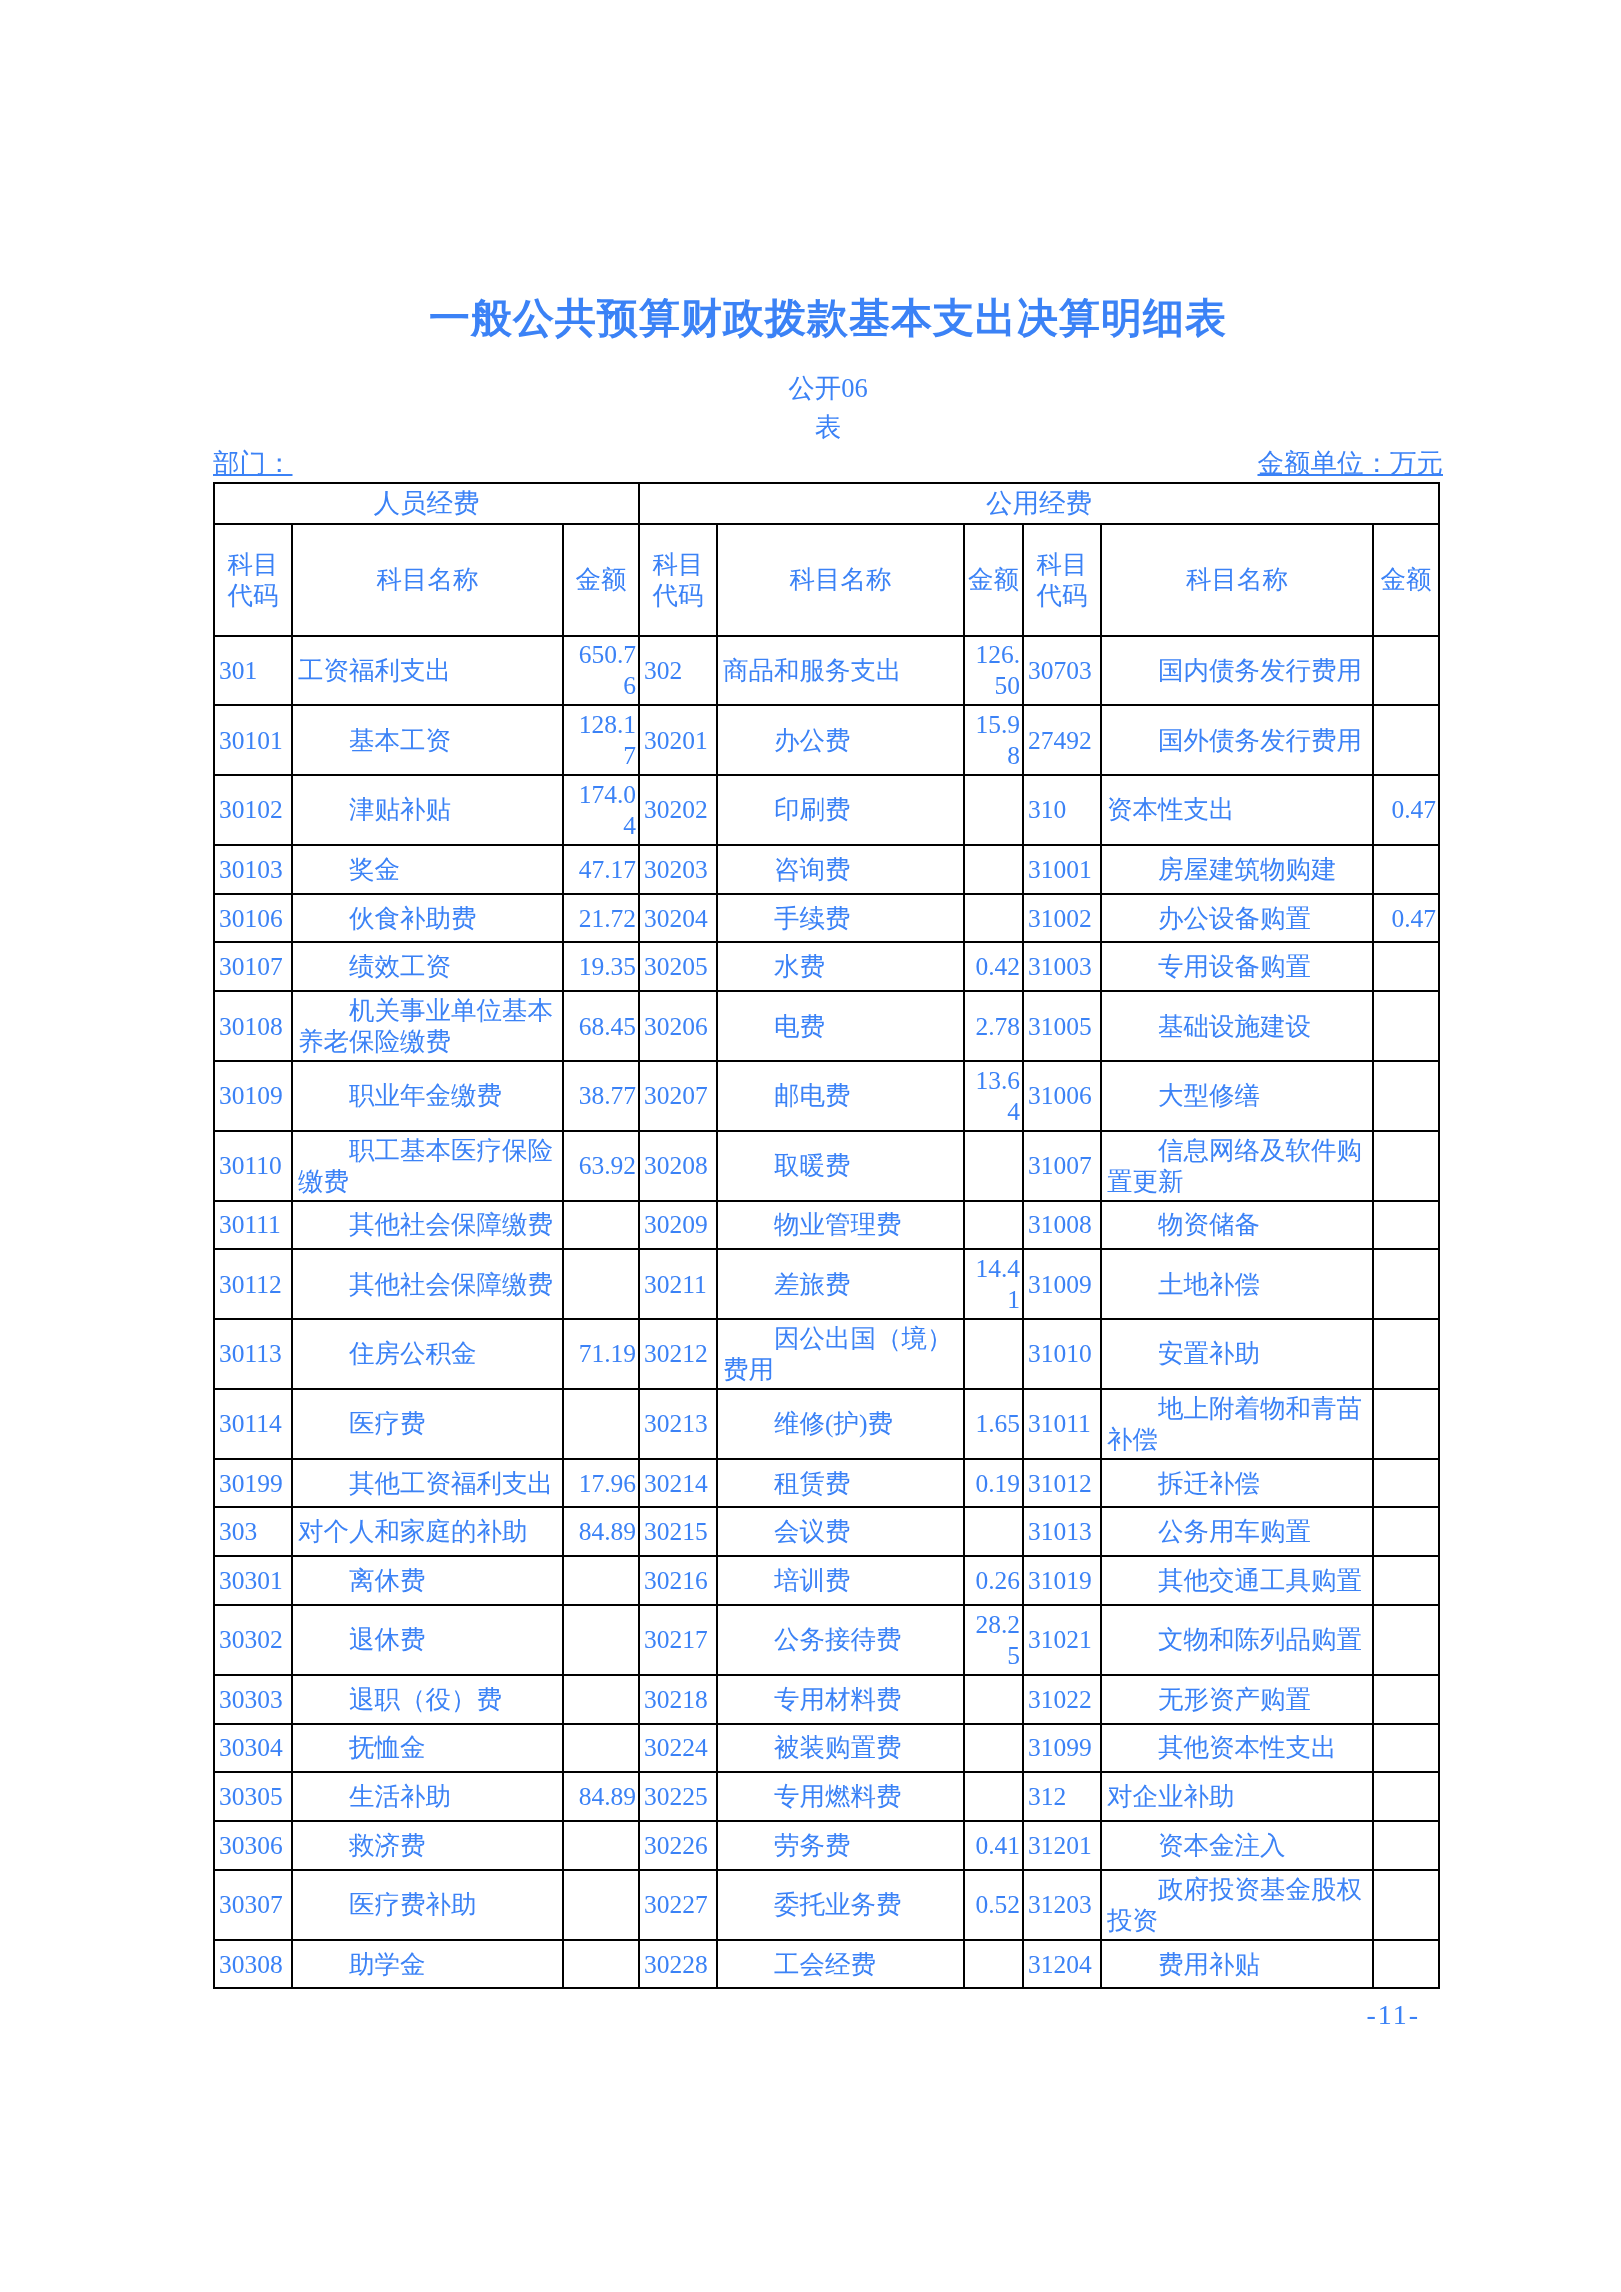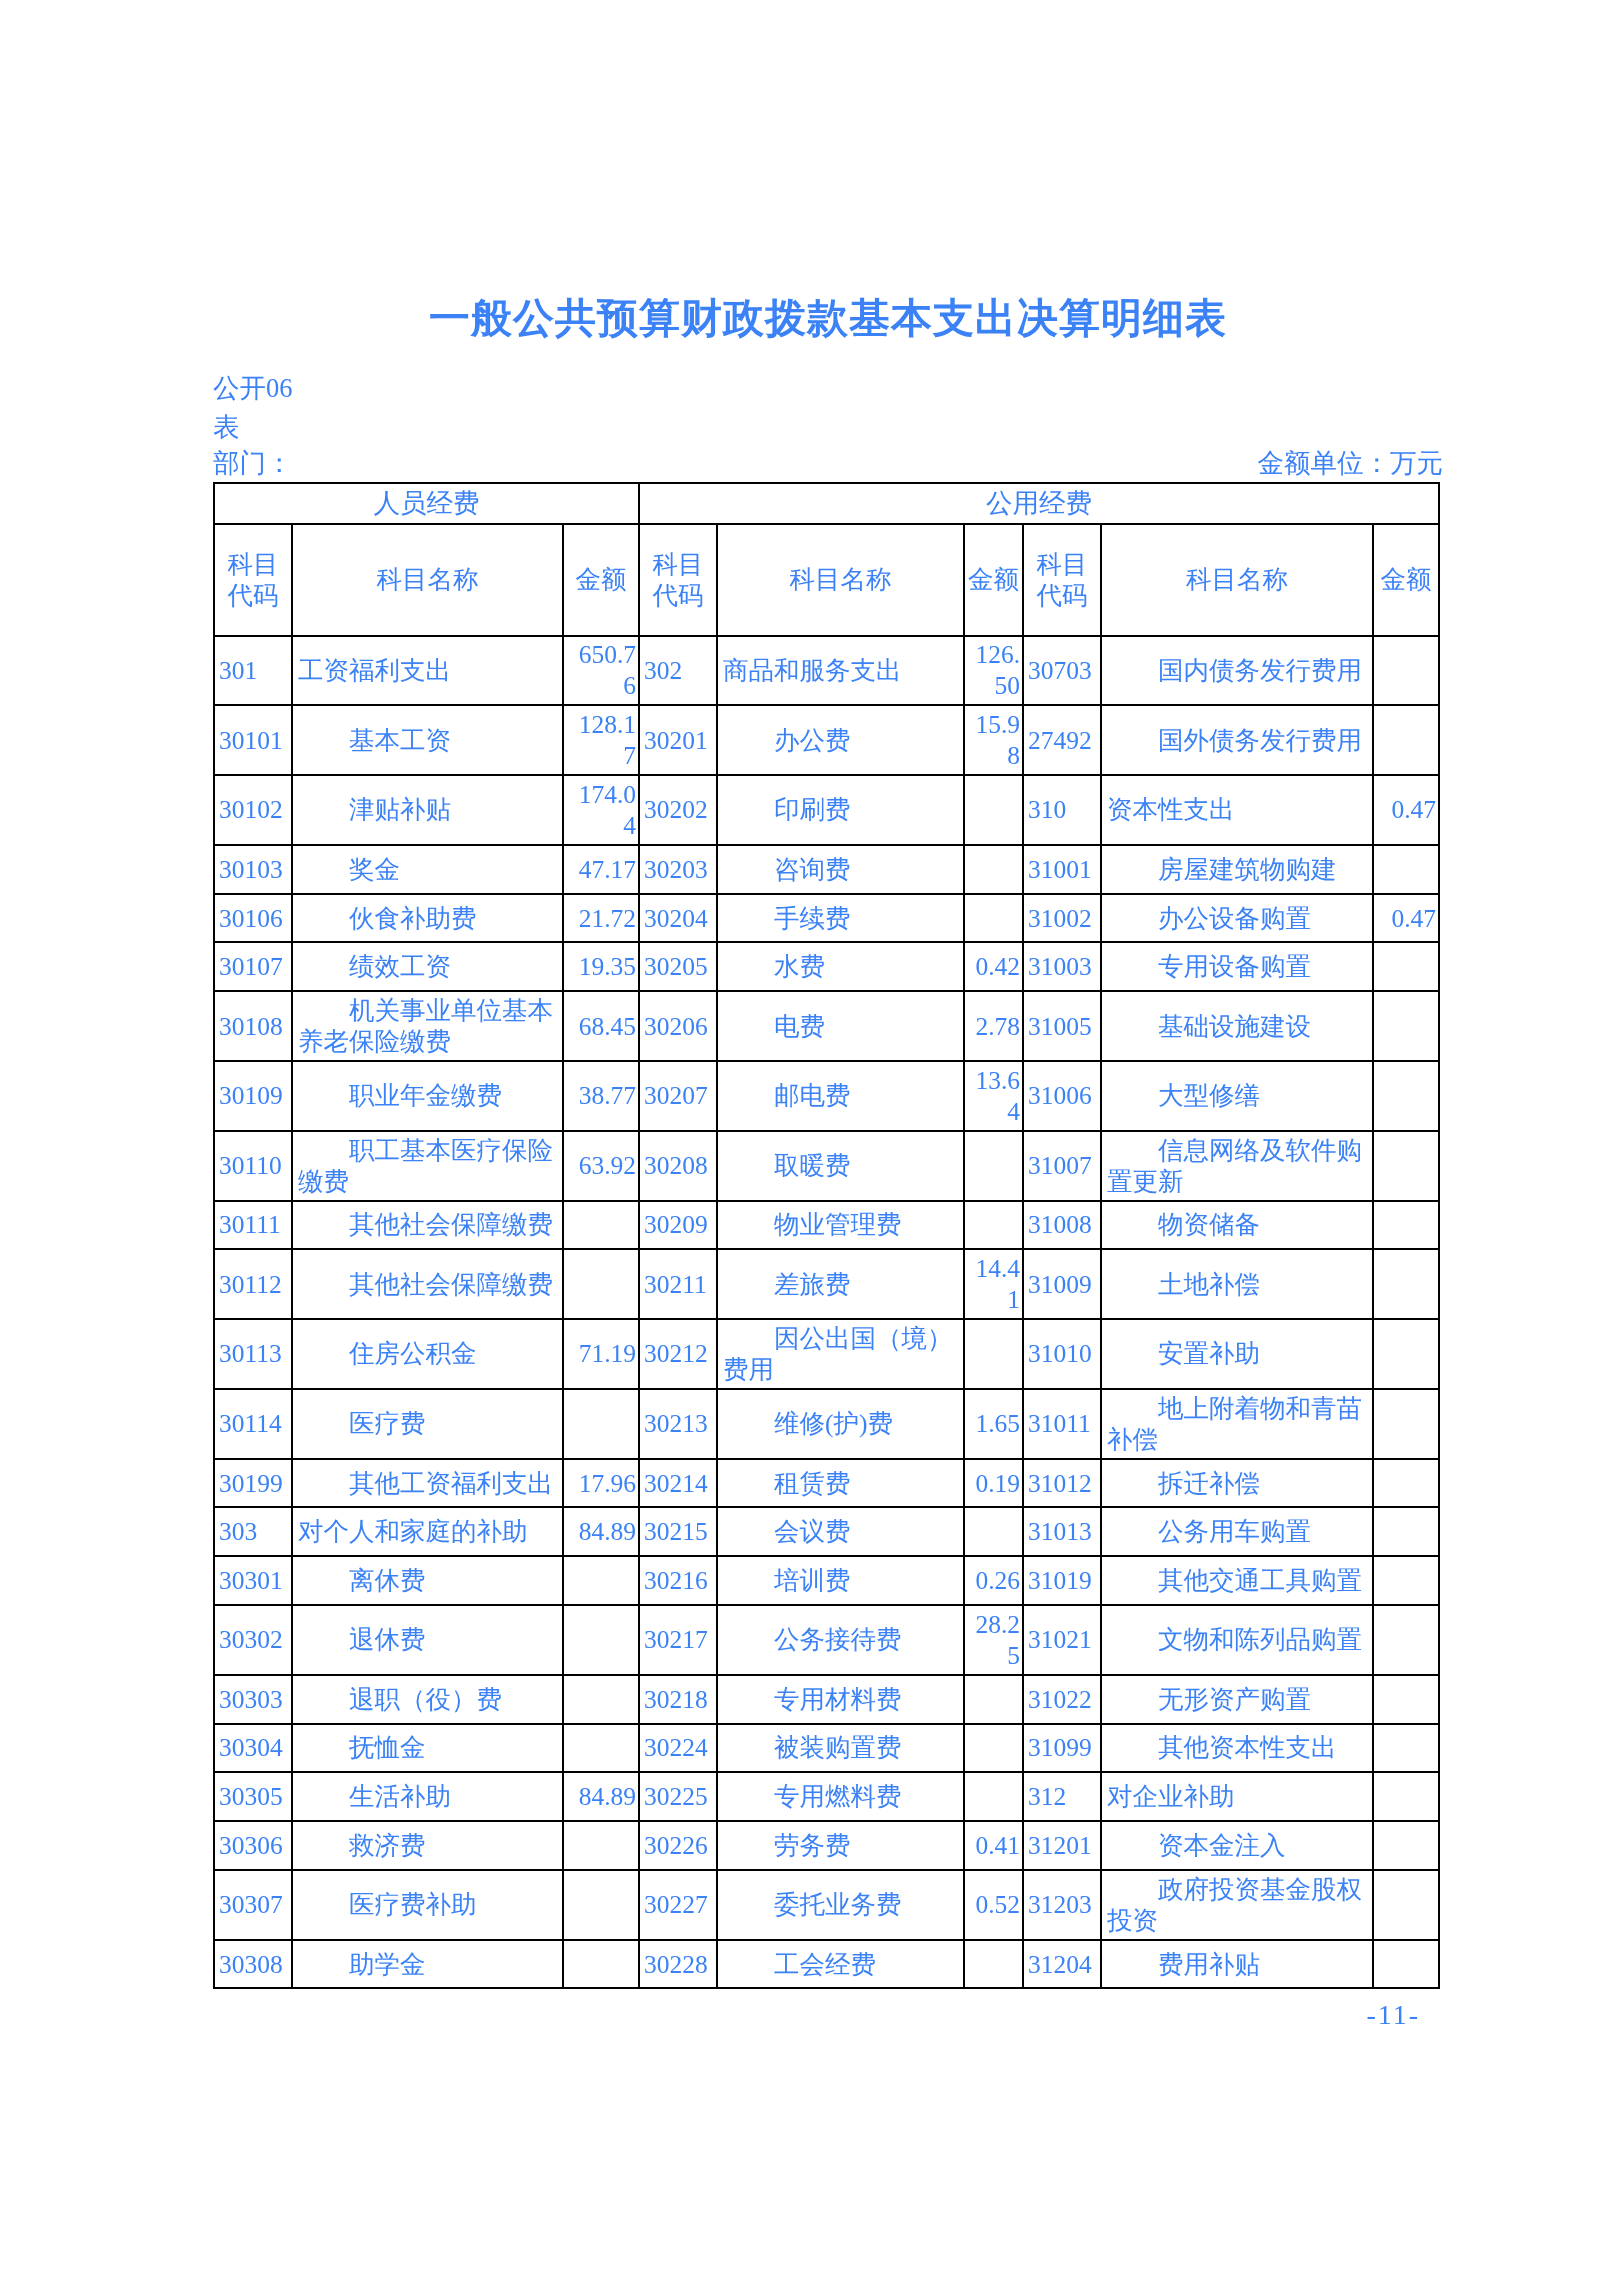--- a/index.html
+++ b/index.html
@@ -22,31 +22,32 @@
     margin: 0;
     font-family: "Liberation Sans", "DejaVu Sans", sans-serif;
     font-weight: bold;
     font-size: 41px;
     line-height: 49px;
     text-align: center;
     letter-spacing: 1px;
   }
   .form-code {
     margin-top: 25.5px;
-    text-align: left;
+    text-align: center;
     font-size: 26.5px;
     line-height: 39px;
   }
   .meta-row {
     display: flex;
     justify-content: space-between;
     align-items: flex-end;
     font-size: 26.5px;
     line-height: 33px;
     margin-bottom: 2px;
+    text-decoration: underline;
   }
   table.budget {
     table-layout: fixed;
     width: 1225px;
     border-collapse: collapse;
     border: 2.9px solid #000;
   }
   table.budget th, table.budget td {
     border: 2px solid #000;
     font-weight: normal;

